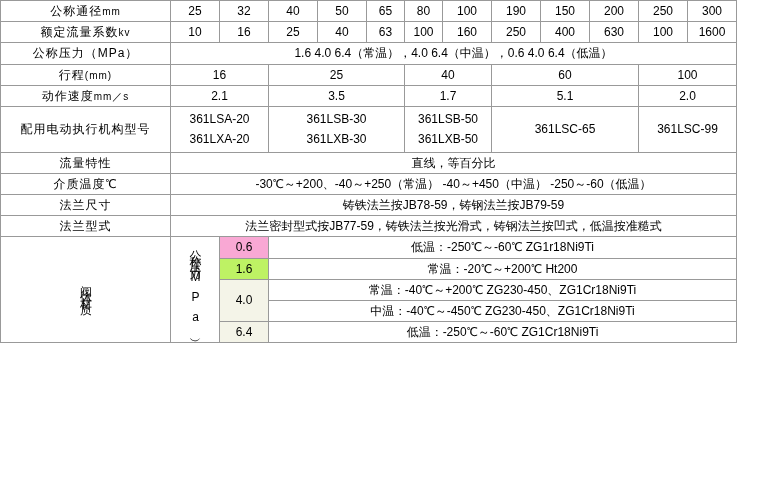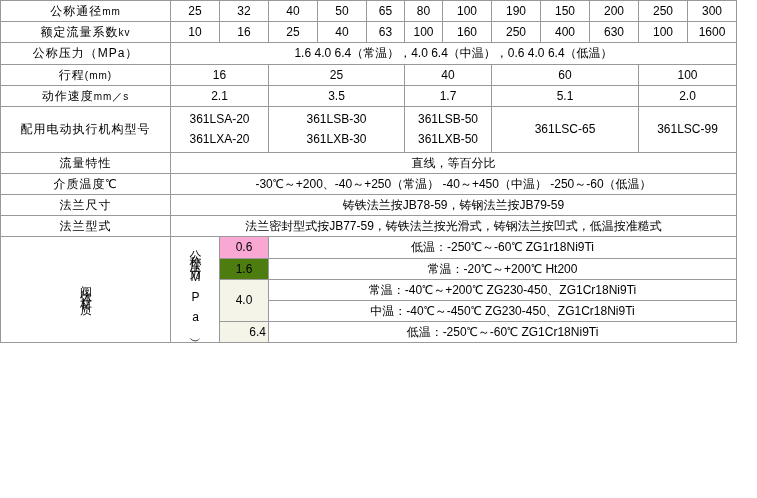--- a/index.html
+++ b/index.html
@@ -174,29 +174,29 @@
     <td colspan="12">法兰密封型式按JB77-59，铸铁法兰按光滑式，铸钢法兰按凹式，低温按准糙式</td>
   </tr>
 
   <tr>
     <td class="vert" rowspan="5"><span class="vtext">阀体材质</span></td>
     <td class="vert" rowspan="5" style="width:60px;border-left:none;"><span class="vtext">公称压力（MPa）</span></td>
     <td style="width:46px;background:#f9a8d4;">0.6</td>
     <td colspan="10">低温：-250℃～-60℃   ZG1r18Ni9Ti</td>
   </tr>
   <tr>
-    <td style="background:#4d7c0f;">1.6</td>
+    <td style="background:#bef264;">1.6</td>
     <td colspan="10">常温：-20℃～+200℃    Ht200</td>
   </tr>
   <tr>
     <td style="background:#f4f4e8;" rowspan="2">4.0</td>
     <td colspan="10">常温：-40℃～+200℃  ZG230-450、ZG1Cr18Ni9Ti</td>
   </tr>
   <tr>
     <td colspan="10">中温：-40℃～-450℃  ZG230-450、ZG1Cr18Ni9Ti</td>
   </tr>
   <tr>
-    <td style="background:#f4f4e8;text-align:right;">6.4</td>
+    <td style="background:#f4f4e8;">6.4</td>
     <td colspan="10">低温：-250℃～-60℃  ZG1Cr18Ni9Ti</td>
   </tr>
 </tbody>
     </table>
 </div>
 
 </body></html>

